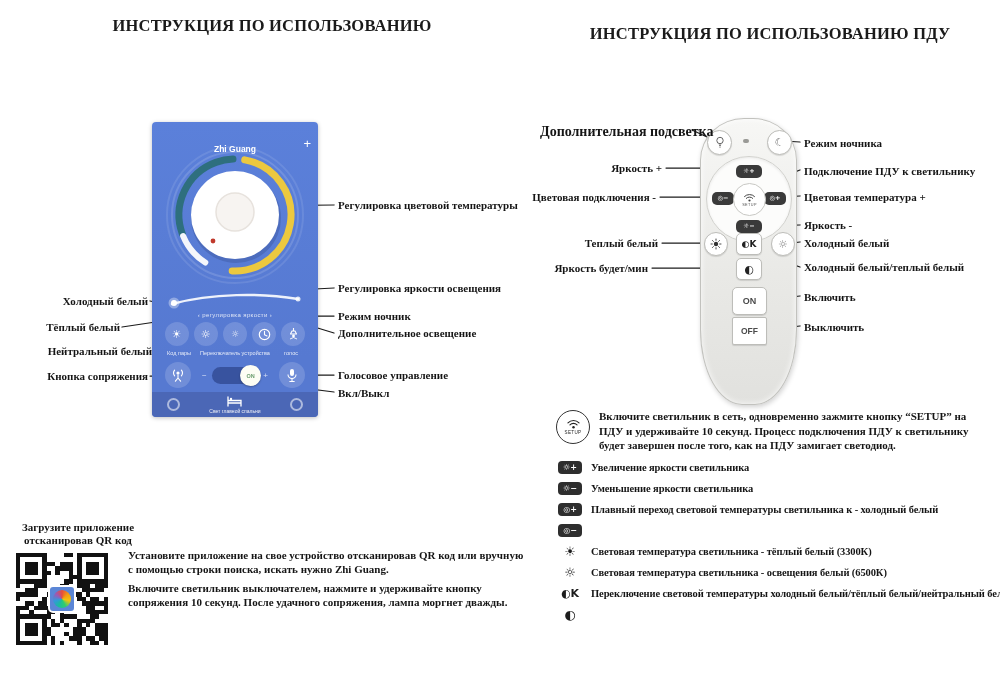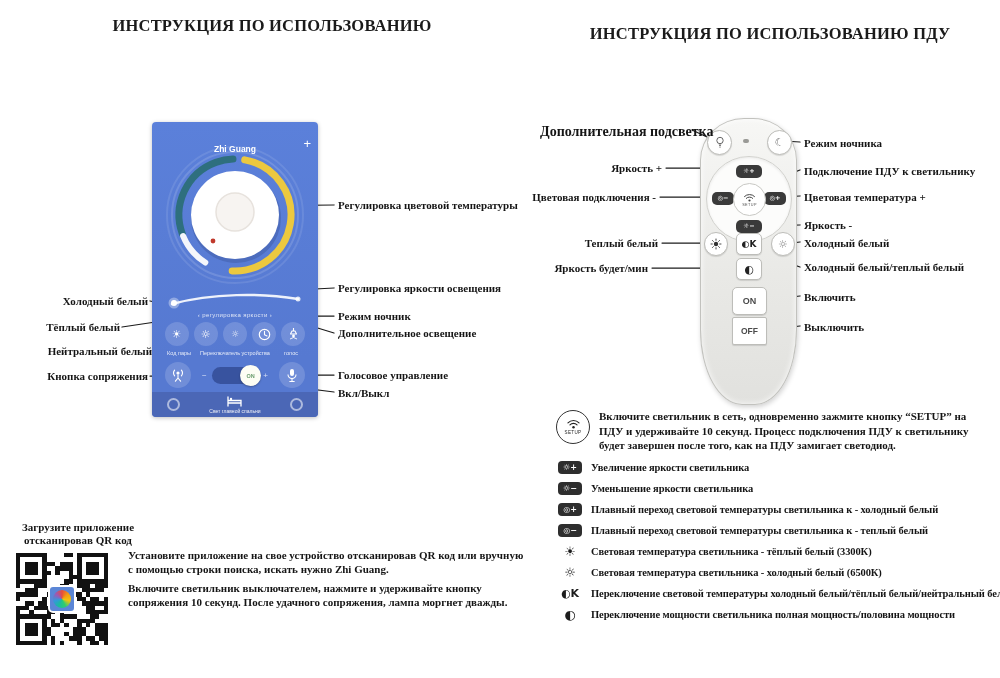--- a/index.html
+++ b/index.html
@@ -324,37 +324,35 @@
 <div class="legend-row" style="top:480px">
   <span class="lg pillg">☼−</span>
   <span class="lg-text">Уменьшение яркости светильника</span>
 </div>
 <div class="legend-row" style="top:501px">
   <span class="lg pillg">◎+</span>
   <span class="lg-text">Плавный переход световой температуры светильника к - холодный белый</span>
 </div>
 <div class="legend-row" style="top:522px">
   <span class="lg pillg">◎−</span>
-  <span class="lg-text">Плавный переход световой температуры светильника к - теплый белый</span>
 </div>
 <div class="legend-row" style="top:543px">
   <span class="lg plain">☀</span>
   <span class="lg-text">Световая температура светильника - тёплый белый (3300К)</span>
 </div>
 <div class="legend-row" style="top:564px">
   <span class="lg plain">☼</span>
-  <span class="lg-text">Световая температура светильника - холодный белый (6500К)</span>
+  <span class="lg-text">Световая температура светильника - освещения белый (6500К)</span>
 </div>
 <div class="legend-row" style="top:585px">
   <span class="lg plain" style="font-size:11px;font-weight:700">◐K</span>
   <span class="lg-text">Переключение световой температуры холодный белый/тёплый белый/нейтральный белый</span>
 </div>
 <div class="legend-row" style="top:606px">
   <span class="lg plain">◐</span>
-  <span class="lg-text">Переключение мощности светильника полная мощность/половина мощности</span>
 </div>
 
 <div class="qr-caption">
   <div>Загрузите приложение</div>
   <div>отсканировав QR код</div>
 </div>
 <div class="qr">
   <div class="qr-grid">
       <div class="b"></div>
       <div class="b"></div>

